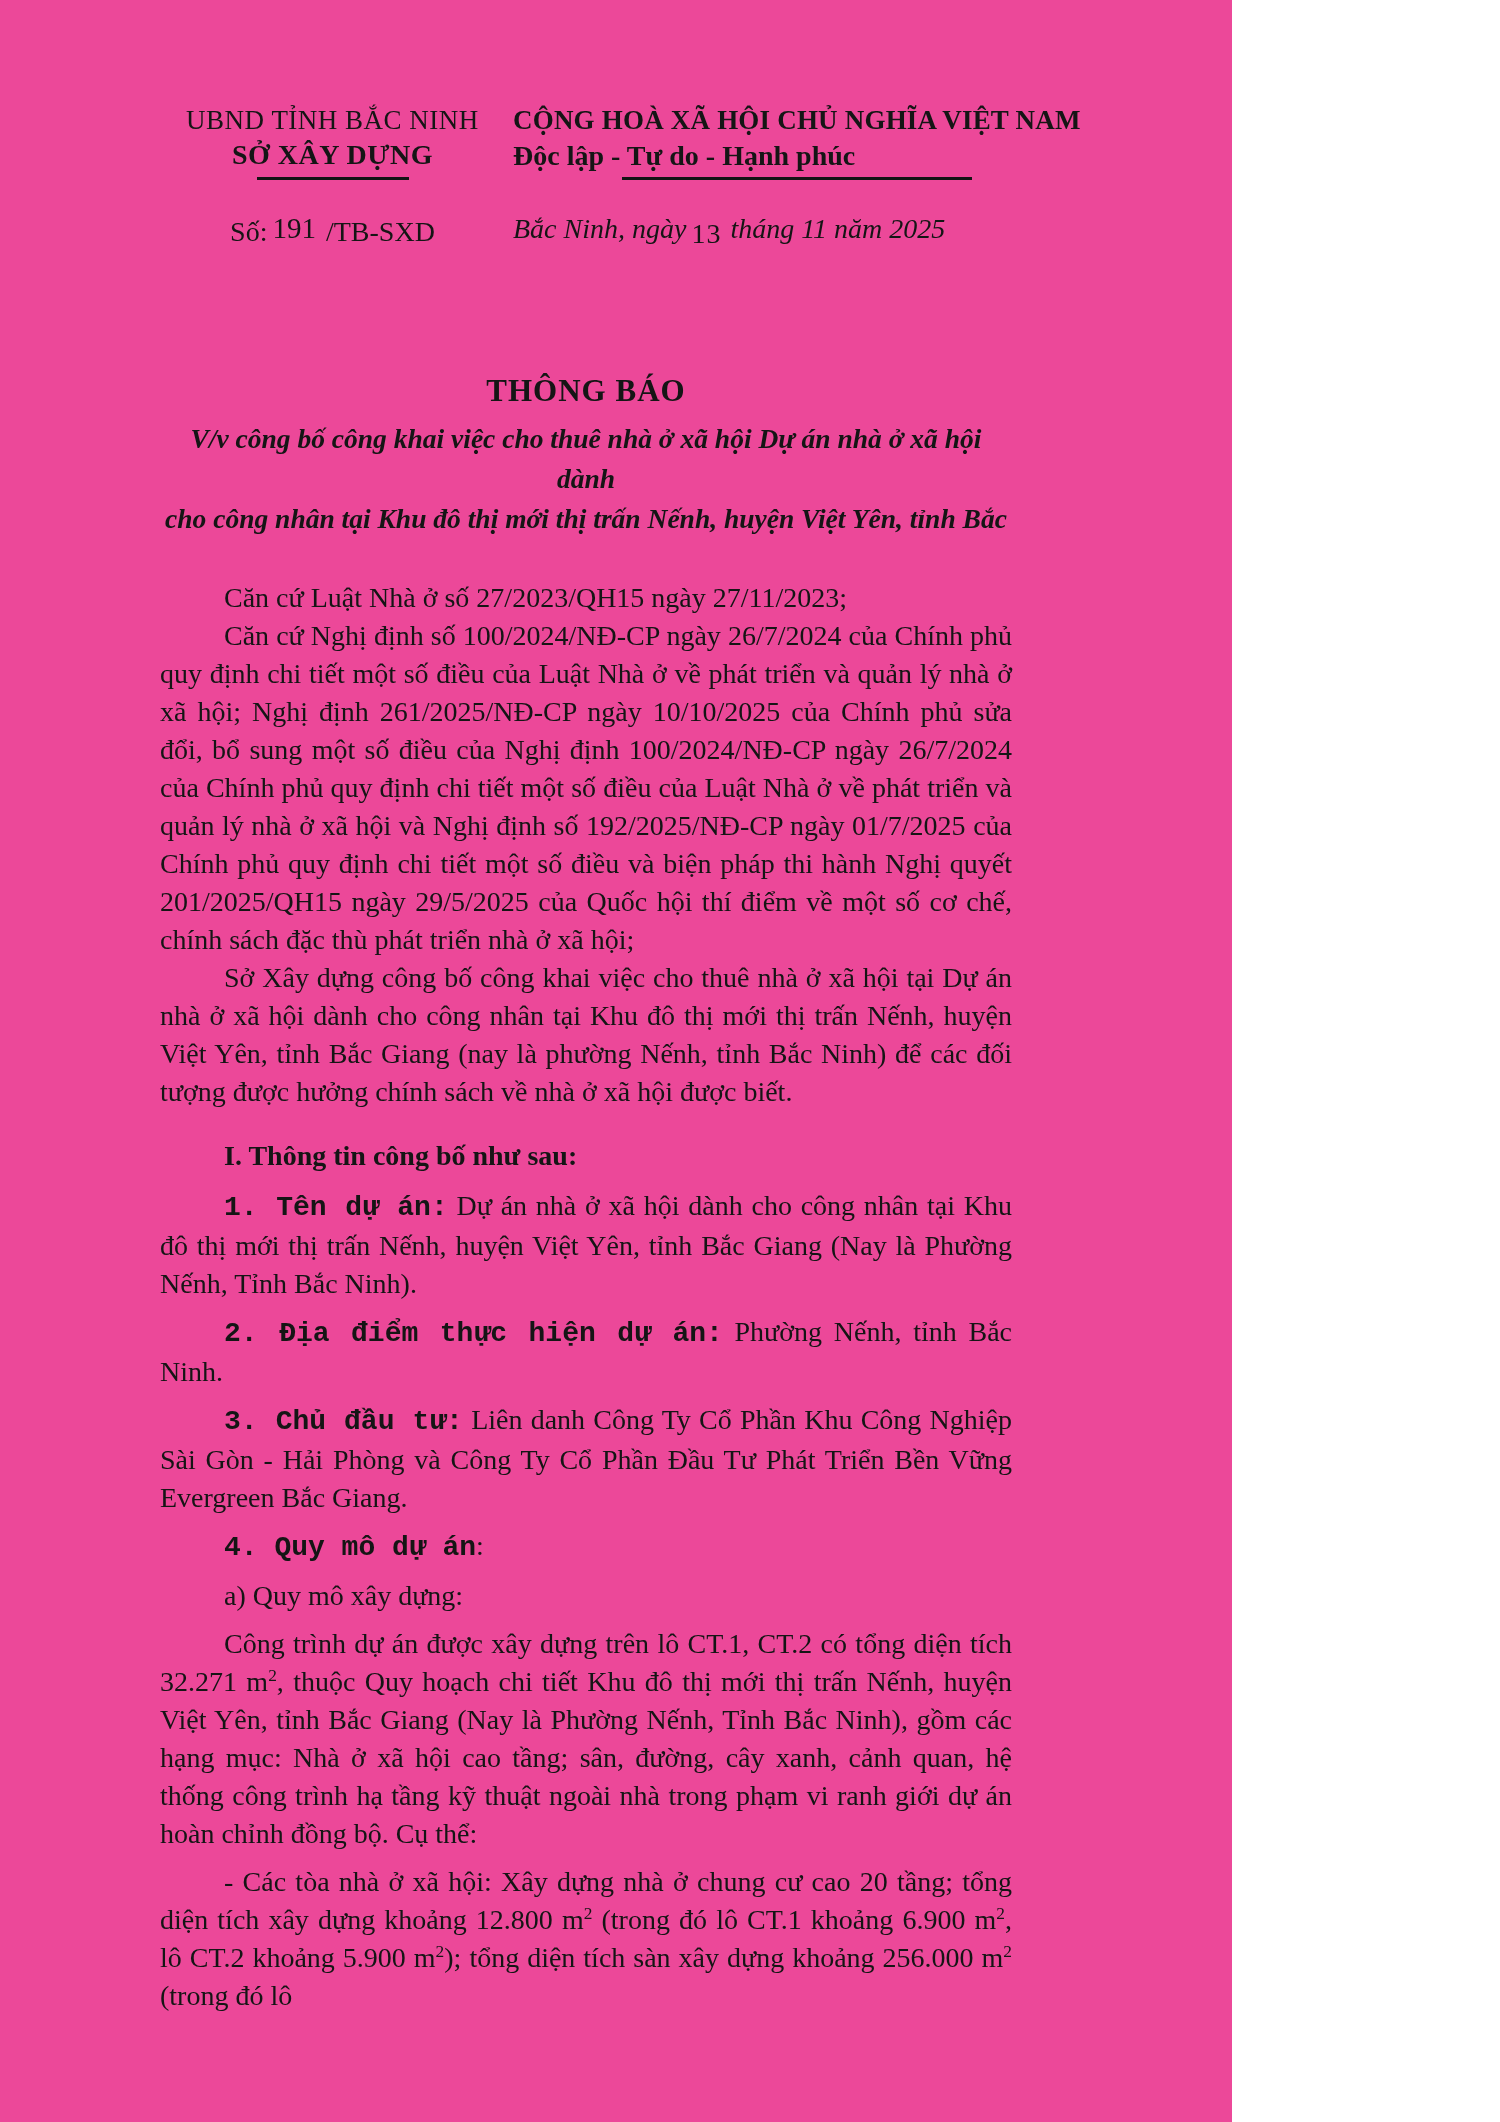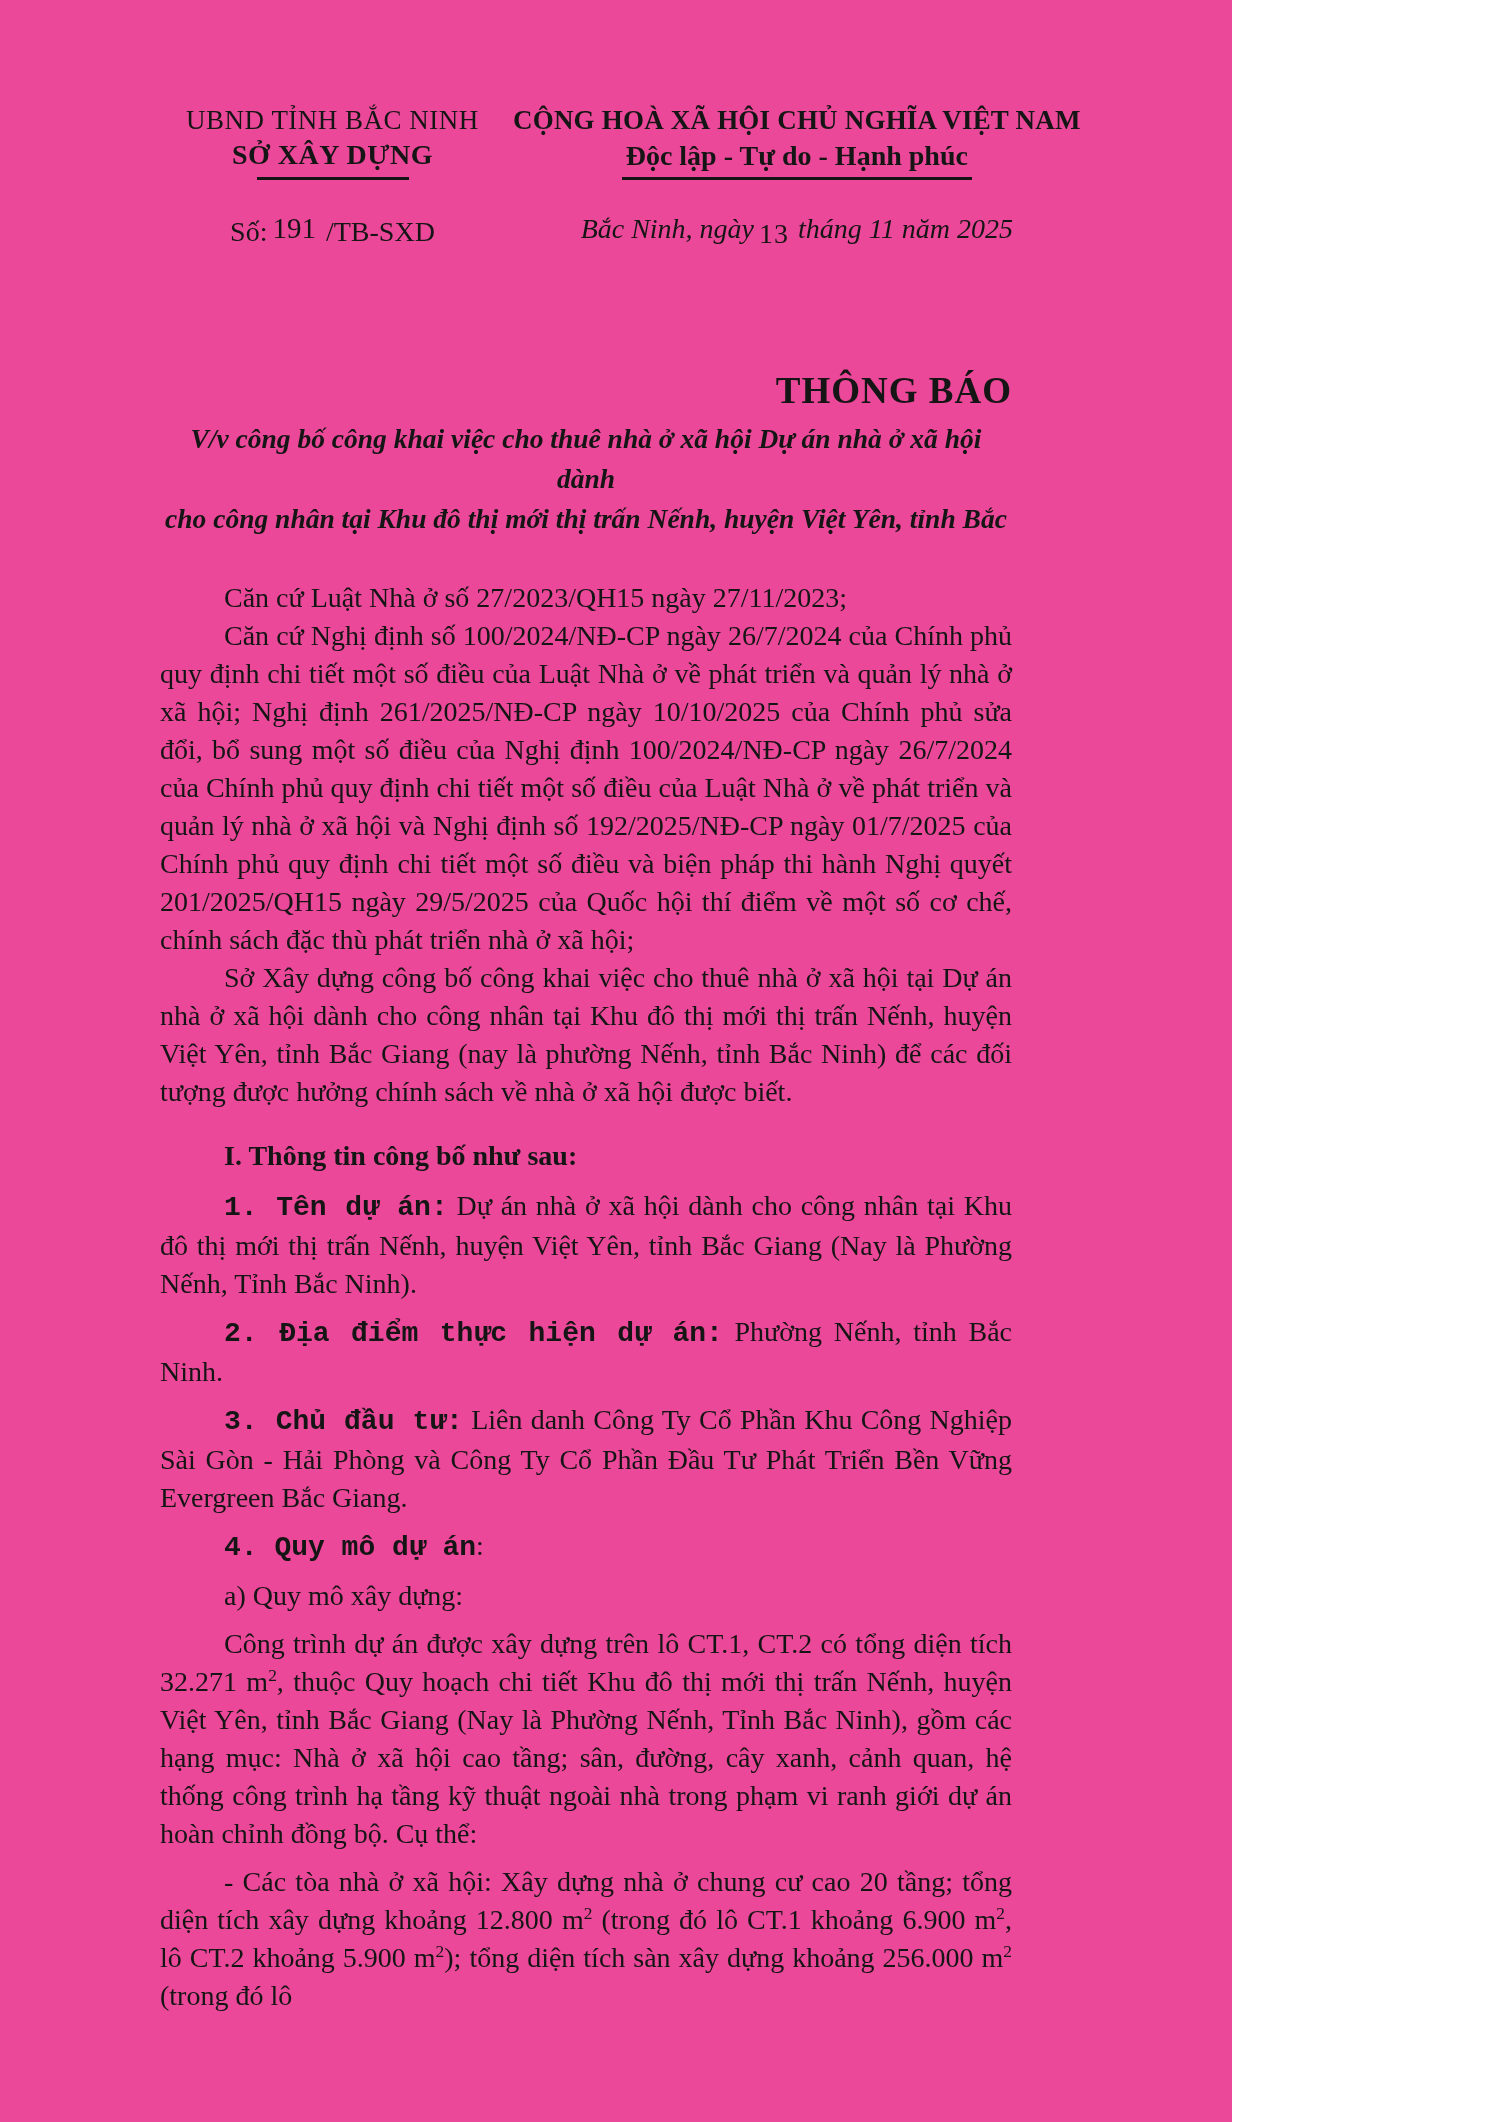--- a/index.html
+++ b/index.html
@@ -14,35 +14,35 @@
   }
   .doc{
     position:absolute;
     left:160px;
     top:104px;
     width:852px;
   }
   
   .hdr{display:flex;align-items:flex-start;}
   .hdr-left{width:345px;text-align:center;flex:none;}
-  .hdr-right{flex:1;text-align:center;margin-left:8px;}
+  .hdr-right{flex:1;margin-left:8px;}
   .org-parent{font-size:27px;line-height:32px;letter-spacing:.5px;}
   .org-name{font-size:28px;line-height:34px;font-weight:bold;letter-spacing:.5px;margin-top:2px;}
   .rule{border-bottom:3px solid #141414;height:0;}
   .org-rule{width:152px;margin:5px auto 0;}
   .doc-number{margin-top:34px;font-size:28px;line-height:34px;white-space:nowrap;}
   .doc-number .num{font-size:29px;position:relative;top:-3px;padding:0 10px 0 5px;}
   .nation{font-size:27px;line-height:32px;font-weight:bold;white-space:nowrap;letter-spacing:.2px;}
   .motto{font-size:28px;line-height:34px;font-weight:bold;margin-top:3px;}
   .motto-rule{width:350px;margin:4px auto 0;}
   .date-line{margin-top:28px;font-size:28px;line-height:42px;font-style:italic;white-space:nowrap;}
   .date-line .day{font-style:normal;position:relative;top:5px;padding:0 9px 0 5px;letter-spacing:1px;}
   
   .title-block{text-align:center;margin-top:122px;}
-  .doc-title{font-size:37px;line-height:38px;font-weight:bold;letter-spacing:1px;text-align:right;}
+  .doc-title{font-size:31px;line-height:38px;font-weight:bold;letter-spacing:1px;}
   .subject{font-size:27.5px;font-weight:bold;margin-top:9px;line-height:40px;font-style:italic;}
   .subject .u-part{border-bottom:3px solid #141414;padding-bottom:2px;}
   
   .body-text{margin-top:40px;font-size:28px;line-height:38px;text-align:justify;}
   .body-text p{margin:0;text-indent:64px;}
   .section-heading{font-weight:bold;margin:26px 0 12px 0 !important;}
   .sp{margin-top:10px !important;}
   b{font-weight:bold;font-family:Liberation Mono, monospace;}
   sup{font-size:0.62em;line-height:0;vertical-align:super;}
 </style>

